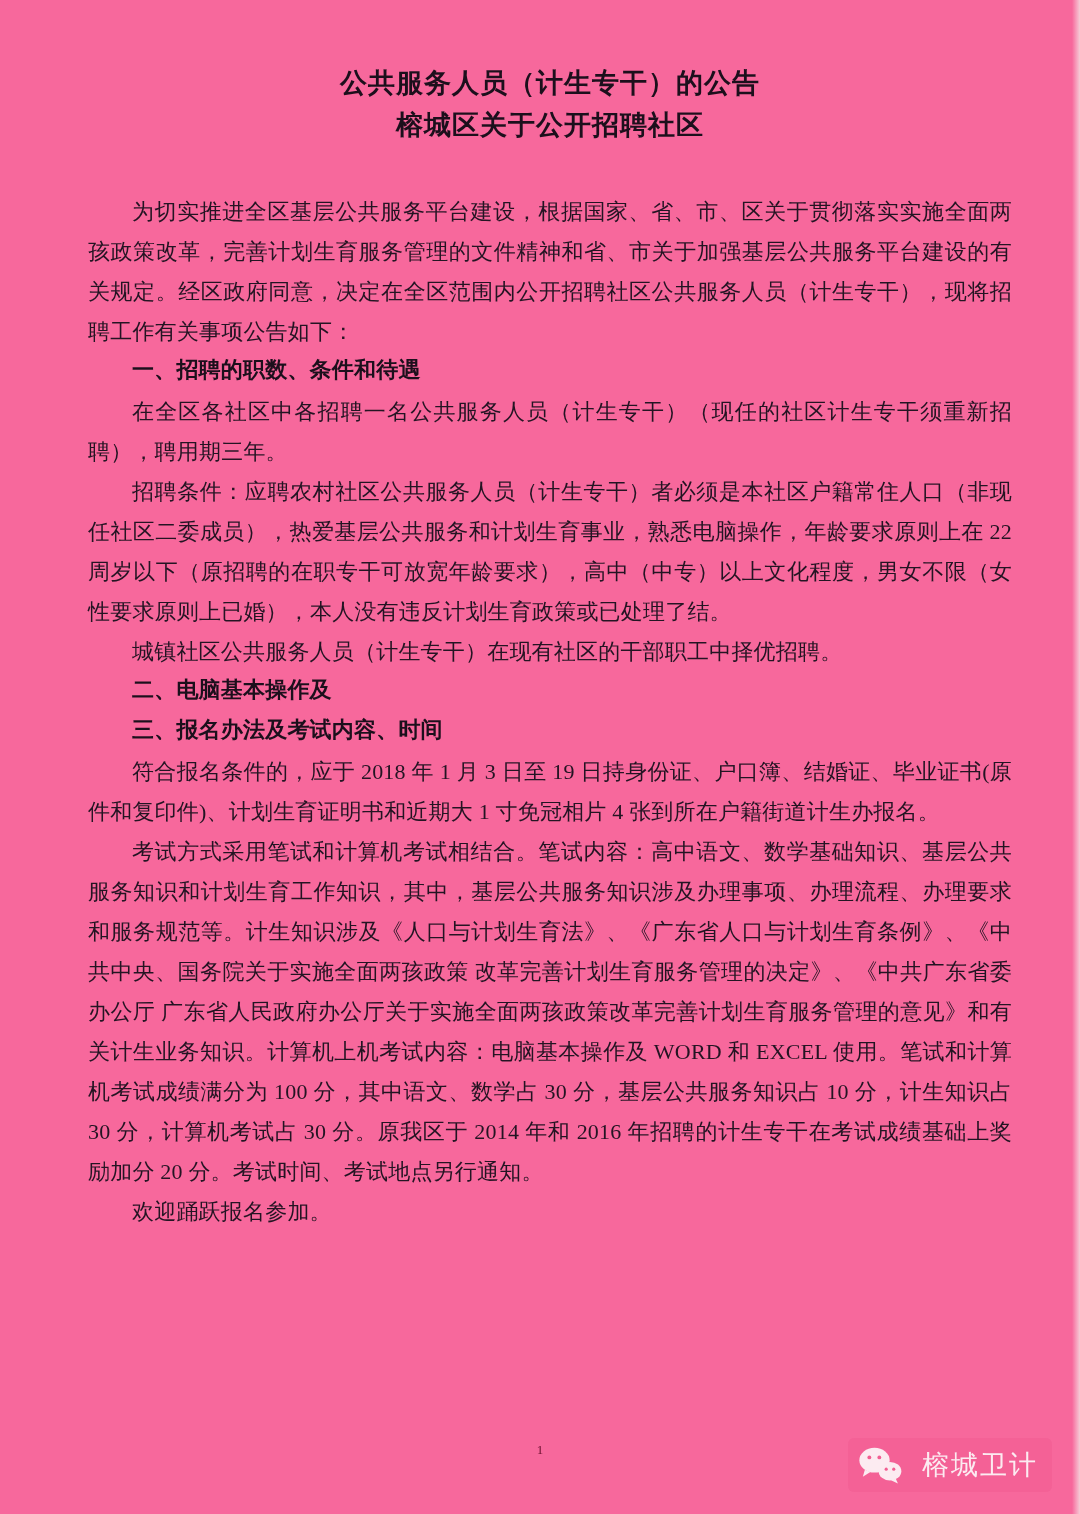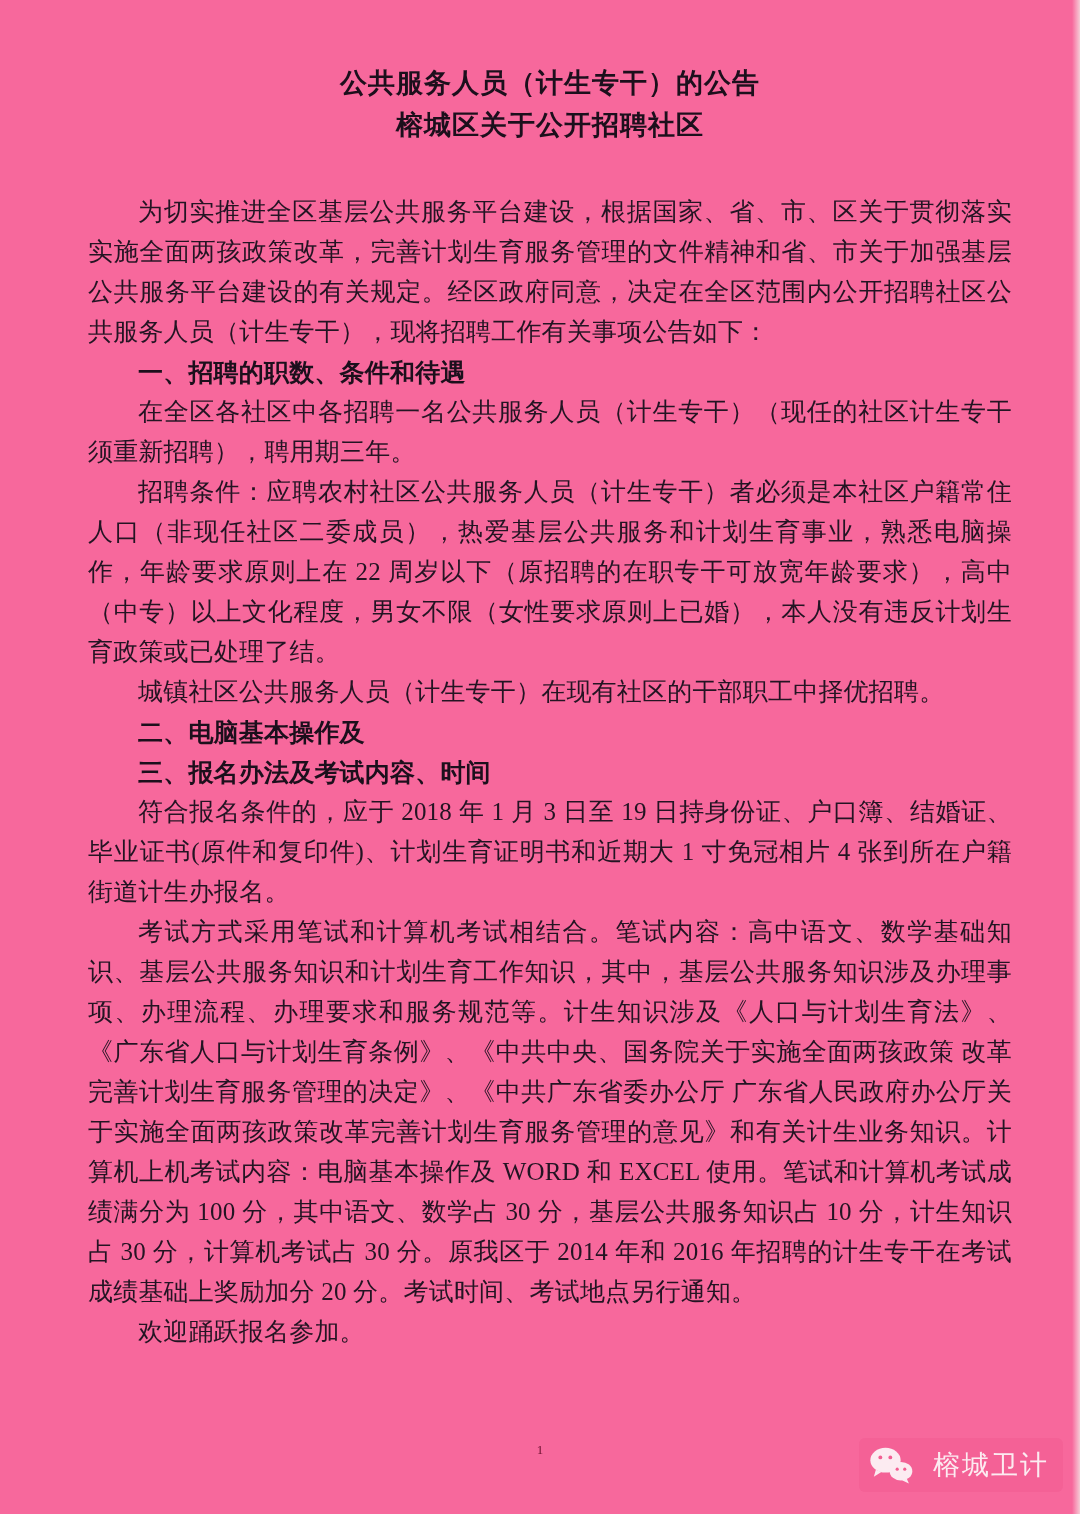--- a/index.html
+++ b/index.html
@@ -29,43 +29,43 @@
     font-family:"Liberation Sans", sans-serif;
     font-weight:bold;
     font-size:27px;
     line-height:42px;
     color:#1c0f1c;
     letter-spacing:1px;
   }
   .title .t-line{display:block;}
   .paras p{
     margin:0;
-    font-size:25px;
+    font-size:22px;
     line-height:40px;
     text-indent:2em;
     text-align:justify;
     letter-spacing:0.2px;
   }
   .paras p.heading{
-    font-family:Liberation Sans, sans-serif;
+    font-family:Liberation Mono, monospace;
     font-weight:bold;
     color:#1c0f1c;
     text-align:left;
   }
   .page-number{
     position:absolute;
     left:0;right:0;
     bottom:56px;
     text-align:center;
     font-size:13px;
     color:#6d1030;
   }
   .watermark{
     position:absolute;
-    right:17px;
+    right:28px;
     bottom:22px;
     display:flex;
     align-items:center;
     gap:20px;
     padding:8px 14px 8px 10px;
     border-radius:6px;
     background:rgba(236,78,135,0.28);
   }
   .watermark .wm-label{
     color:#fcebf1;

